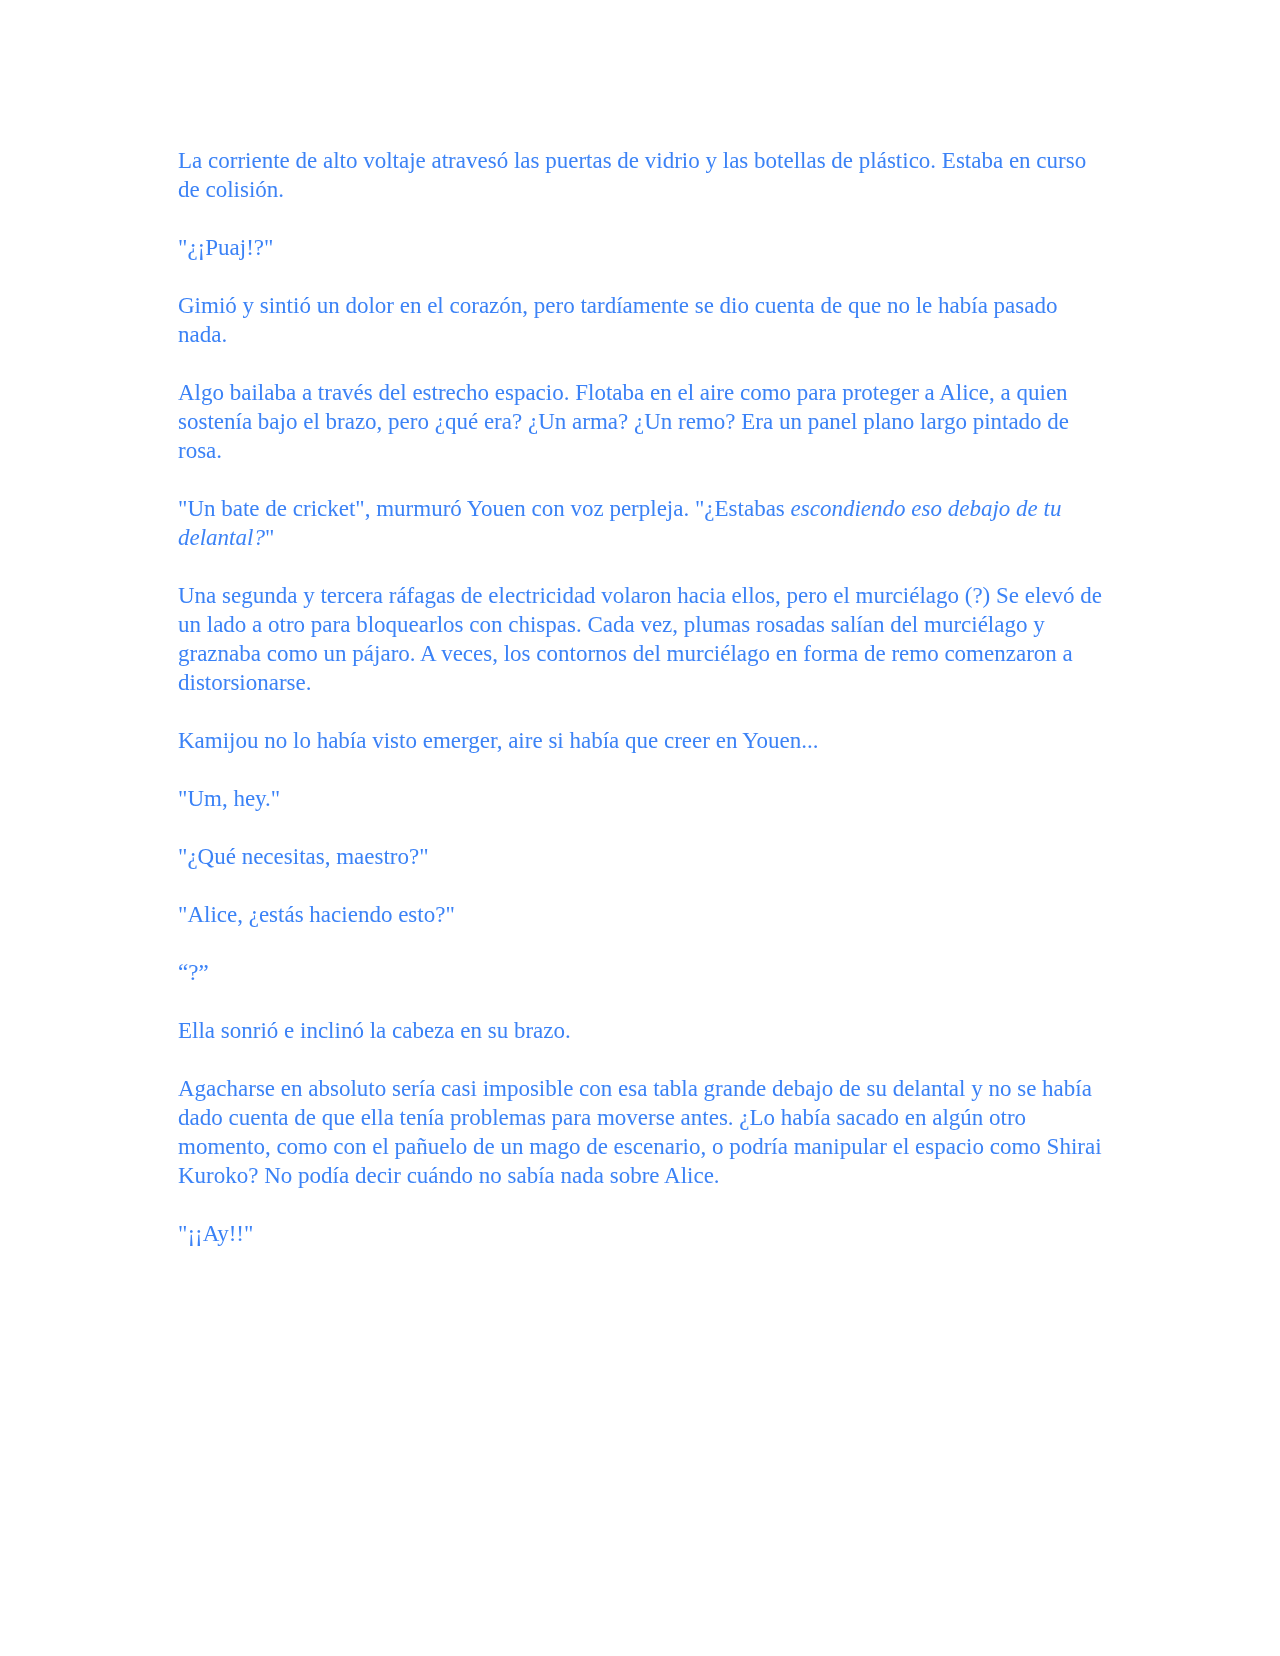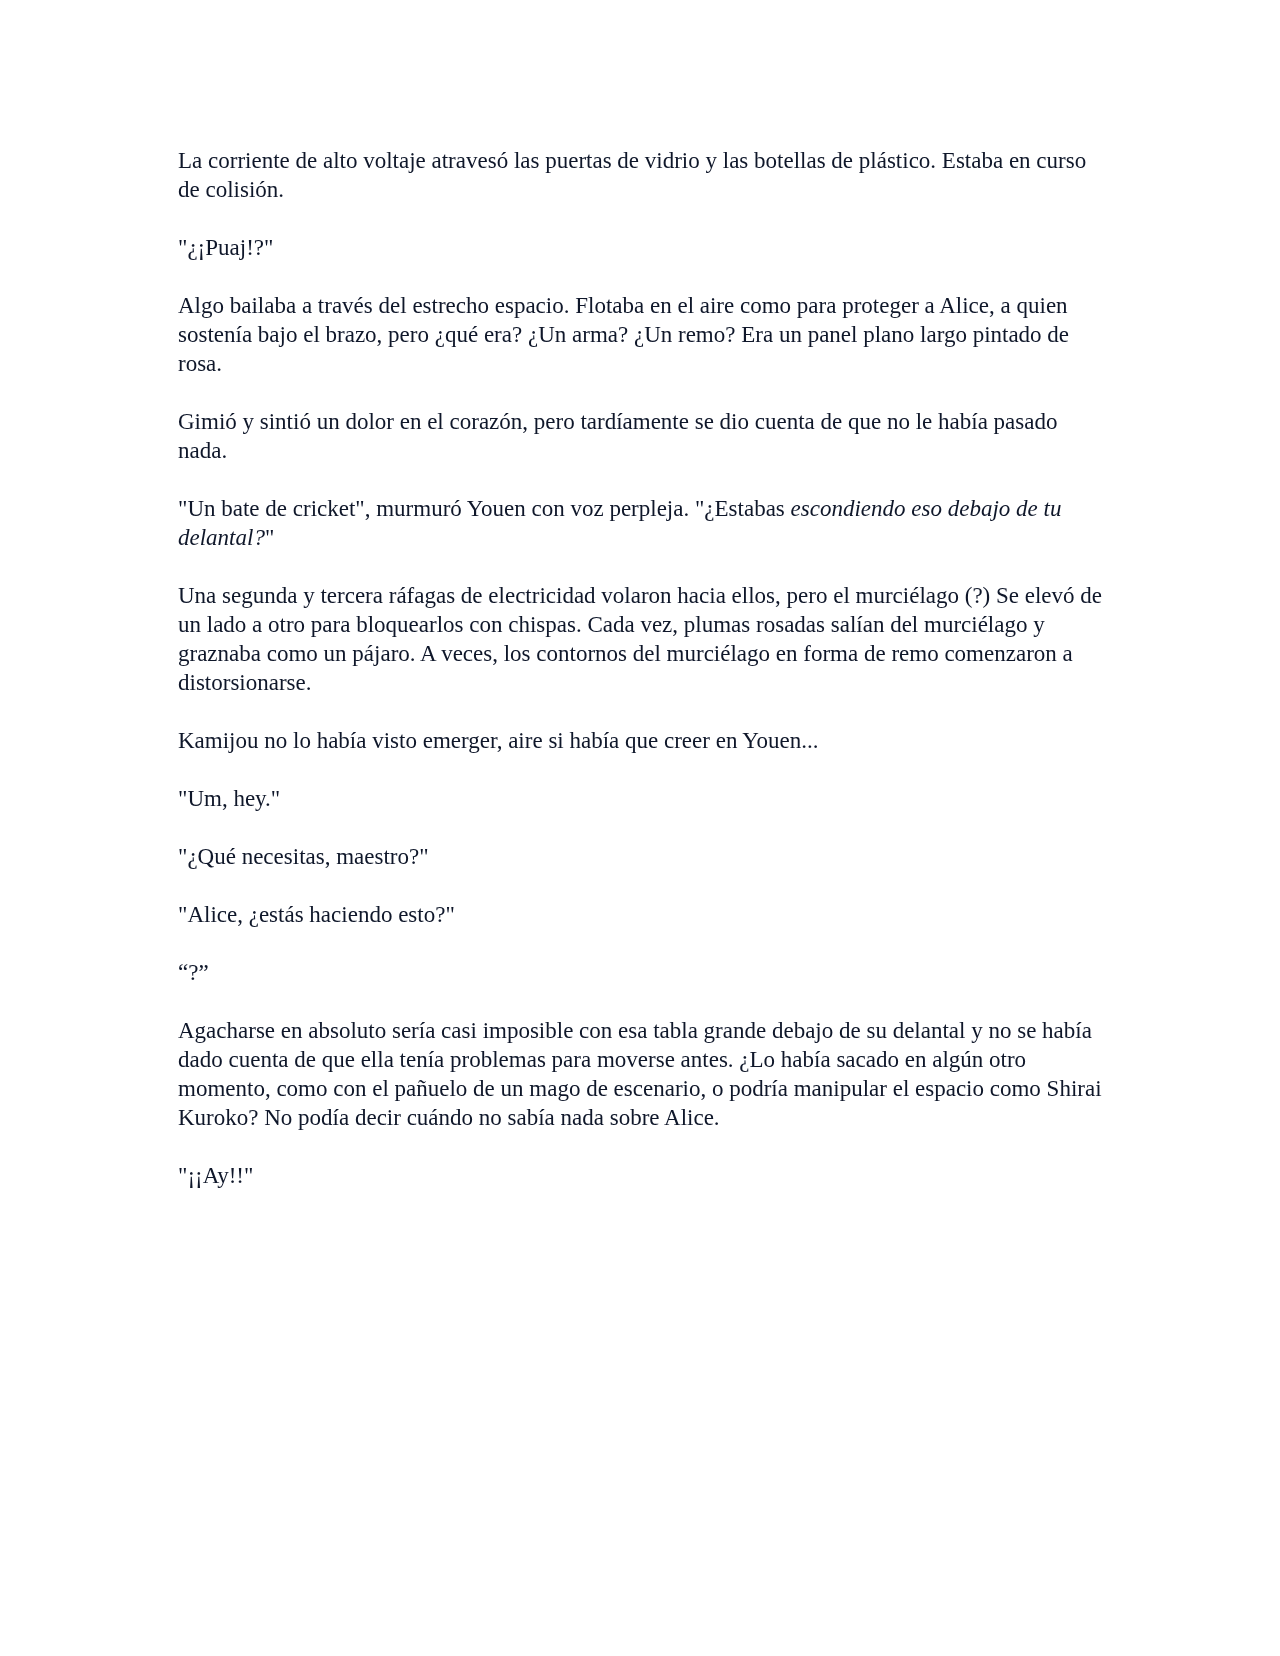--- a/index.html
+++ b/index.html
@@ -5,35 +5,36 @@
   html, body { margin: 0; padding: 0; background: #ffffff; }
   body { width: 1280px; height: 1656px; position: relative; overflow: hidden; }
   .page {
     position: absolute;
     left: 178px;
     top: 146px;
     width: 930px;
     font-family: "Liberation Serif", "DejaVu Serif", serif;
     font-size: 23px;
     line-height: 29px;
-    color: #0f172a;
+    color: #3b82f6;
   }
   .para { margin: 0 0 29px 0; }
   .para em { font-style: italic; }
 </style>
 </head>
 <body>
 
 <div class="page">
   <p class="para">La corriente de alto voltaje atravesó las puertas de vidrio y las botellas de plástico. Estaba en curso de colisión.</p>
   <p class="para">"¿¡Puaj!?"</p>
+  <p class="para">Gimió y sintió un dolor en el corazón, pero tardíamente se dio cuenta de que no le había pasado nada.</p>
   <p class="para">Algo bailaba a través del estrecho espacio. Flotaba en el aire como para proteger a Alice, a quien sostenía bajo el brazo, pero ¿qué era? ¿Un arma? ¿Un remo? Era un panel plano largo pintado de rosa.</p>
-  <p class="para">Gimió y sintió un dolor en el corazón, pero tardíamente se dio cuenta de que no le había pasado nada.</p>
   <p class="para"><span>"Un bate de cricket", murmuró Youen con voz perpleja. "¿Estabas </span><em>escondiendo eso debajo de tu delantal?</em><span>"</span></p>
   <p class="para">Una segunda y tercera ráfagas de electricidad volaron hacia ellos, pero el murciélago (?) Se elevó de un lado a otro para bloquearlos con chispas. Cada vez, plumas rosadas salían del murciélago y graznaba como un pájaro. A veces, los contornos del murciélago en forma de remo comenzaron a distorsionarse.</p>
   <p class="para">Kamijou no lo había visto emerger, aire si había que creer en Youen...</p>
   <p class="para">"Um, hey."</p>
   <p class="para">"¿Qué necesitas, maestro?"</p>
   <p class="para">"Alice, ¿estás haciendo esto?"</p>
   <p class="para">“?”</p>
+  <p class="para">Ella sonrió e inclinó la cabeza en su brazo.</p>
   <p class="para">Agacharse en absoluto sería casi imposible con esa tabla grande debajo de su delantal y no se había dado cuenta de que ella tenía problemas para moverse antes. ¿Lo había sacado en algún otro momento, como con el pañuelo de un mago de escenario, o podría manipular el espacio como Shirai Kuroko? No podía decir cuándo no sabía nada sobre Alice.</p>
   <p class="para">"¡¡Ay!!"</p>
 </div>
 
 </body></html>

